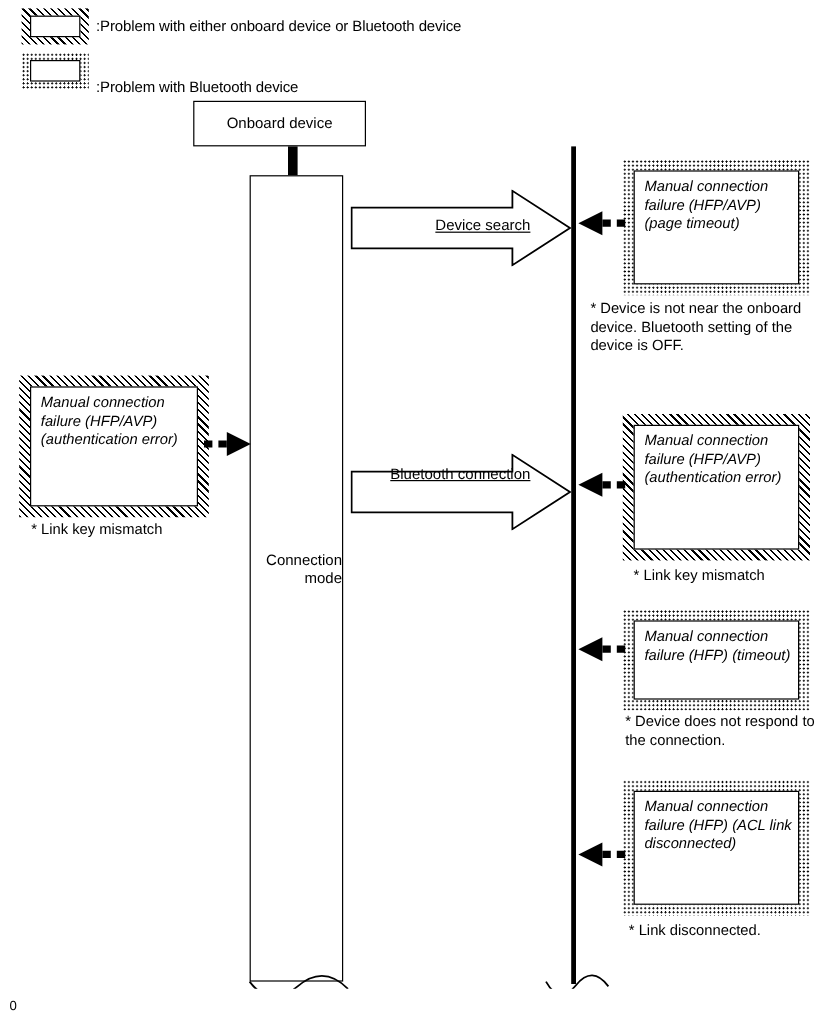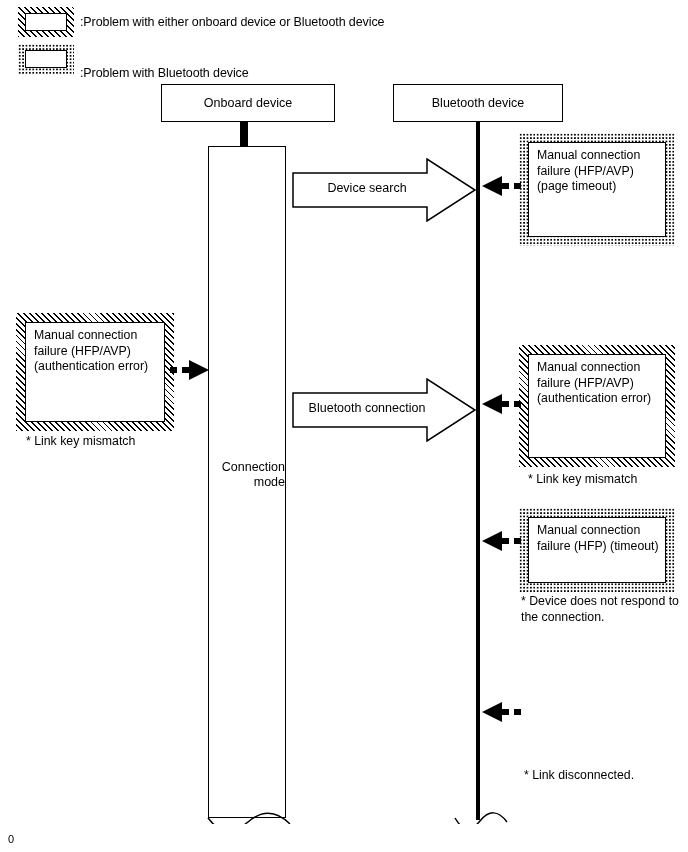--- a/index.html
+++ b/index.html
@@ -89,30 +89,32 @@
     background: #000;
     width: 4px;
   }
 
   
   .block-arrow { position: absolute; }
   .block-arrow svg { display: block; }
   .block-arrow .ba-label {
     position: absolute;
     left: 0; right: 0;
-    text-align: center;
+    text-align: right;
     font-size: 12.5px;
     top: 22px;
+    text-decoration: underline;
   }
 
   
   .prob {
     position: absolute;
     box-sizing: border-box;
     padding: 9px;
+    font-style: italic;
   }
   .prob .pbody {
     position: absolute;
     left: 9px; top: 9px; right: 9px; bottom: 9px;
     background: #ffffff;
     border: 1.5px solid #000;
     box-sizing: border-box;
   }
   .prob .ptext {
     position: absolute;
@@ -152,27 +154,24 @@
     <div class="legend-label" style="left:62px; top:8px;">:Problem with either onboard device or Bluetooth device</div>
   </div>
 
   <div class="legend-row" style="left:18px; top:44px;">
     <div class="legend-swatch dot-fill">
       <div class="inner"></div>
     </div>
     <div class="legend-label" style="left:62px; top:8px;margin-top:14px;">:Problem with Bluetooth device</div>
   </div>
 
-  <div class="head-box" style="left:161px; top:84px; width:174px; height:38px;">
+  <div class="head-box" style="left:161px; top:84px; width:144px; height:38px;">
     <span>Onboard device</span>
   </div>
 
-  <div class="head-box" style="left:393px; top:84px; width:170px; height:38px;">
-    <span>Bluetooth device</span>
-  </div>
 
   <div class="stub" style="left:240px; top:122px; width:8px; height:25px;"></div>
 
   <div class="activation" style="left:208px; top:146px; width:78px; height:672px;"></div>
 
   <div class="act-label" style="left:213px; top:460px; width:72px;text-align:right;">
     <div>Connection</div>
     <div>mode</div>
   </div>
 
@@ -196,21 +195,21 @@
     <svg width="184" height="64" viewBox="0 0 184 64">
       <path d="M1,15 L135,15 L135,1 L183,32 L135,63 L135,49 L1,49 Z" fill="#ffffff" stroke="#000000" stroke-width="1.5" stroke-linejoin="miter"></path>
     </svg>
     <div class="ba-label" style="width:150px; top:23px;">Device search</div>
   </div>
 
   <div class="block-arrow" style="left:292px; top:378px;">
     <svg width="184" height="64" viewBox="0 0 184 64">
       <path d="M1,15 L135,15 L135,1 L183,32 L135,63 L135,49 L1,49 Z" fill="#ffffff" stroke="#000000" stroke-width="1.5" stroke-linejoin="miter"></path>
     </svg>
-    <div class="ba-label" style="width:150px; top:23px;">Bluetooth connection</div>
+    <div class="ba-label" style="width:150px; top:10px;">Bluetooth connection</div>
   </div>
 
 
   <div class="prob hatch-fill" style="left:16px; top:313px; width:158px; height:118px;">
     <div class="pbody">
       <div class="ptext">Manual connection failure (HFP/AVP) (authentication error)</div>
     </div>
   </div>
   <div class="note" style="left:26px; top:434px; width:170px;">* Link key mismatch</div>
 
@@ -219,20 +218,21 @@
       <line x1="1" y1="12" x2="22" y2="12" stroke="#000" stroke-width="6" stroke-dasharray="7,5"></line>
       <path d="M20,2 L40,12 L20,22 Z" fill="#000"></path>
     </svg>
   </div>
 
   <div class="prob dot-fill" style="left:519px; top:133px; width:156px; height:113px;">
     <div class="pbody">
       <div class="ptext">Manual connection failure (HFP/AVP) (page timeout)</div>
     </div>
   </div>
+  <div class="note" style="left:492px; top:250px; width:196px;">* Device is not near the onboard device. Bluetooth setting of the device is OFF.</div>
 
   <div class="dash-arrow" style="left:478px; top:174px;">
     <svg width="44" height="24" viewBox="0 0 44 24">
       <line x1="43" y1="12" x2="22" y2="12" stroke="#000" stroke-width="6" stroke-dasharray="7,5"></line>
       <path d="M24,2 L4,12 L24,22 Z" fill="#000"></path>
     </svg>
   </div>
 
   <div class="prob hatch-fill" style="left:519px; top:345px; width:156px; height:122px;">
     <div class="pbody">
@@ -255,20 +255,25 @@
   </div>
   <div class="note" style="left:521px; top:594px; width:168px;">* Device does not respond to the connection.</div>
 
   <div class="dash-arrow" style="left:478px; top:529px;">
     <svg width="44" height="24" viewBox="0 0 44 24">
       <line x1="43" y1="12" x2="22" y2="12" stroke="#000" stroke-width="6" stroke-dasharray="7,5"></line>
       <path d="M24,2 L4,12 L24,22 Z" fill="#000"></path>
     </svg>
   </div>
 
+  <div class="prob dot-fill" style="left:519px; top:650px; width:156px; height:113px;">
+    <div class="pbody">
+      <div class="ptext">Manual connection failure (HFP) (ACL link disconnected)</div>
+    </div>
+  </div>
   <div class="note" style="left:524px; top:768px; width:168px;">* Link disconnected.</div>
 
   <div class="dash-arrow" style="left:478px; top:700px;">
     <svg width="44" height="24" viewBox="0 0 44 24">
       <line x1="43" y1="12" x2="22" y2="12" stroke="#000" stroke-width="6" stroke-dasharray="7,5"></line>
       <path d="M24,2 L4,12 L24,22 Z" fill="#000"></path>
     </svg>
   </div>
 
   <div class="page-mark" style="left:8px; top:833px;">0</div>

